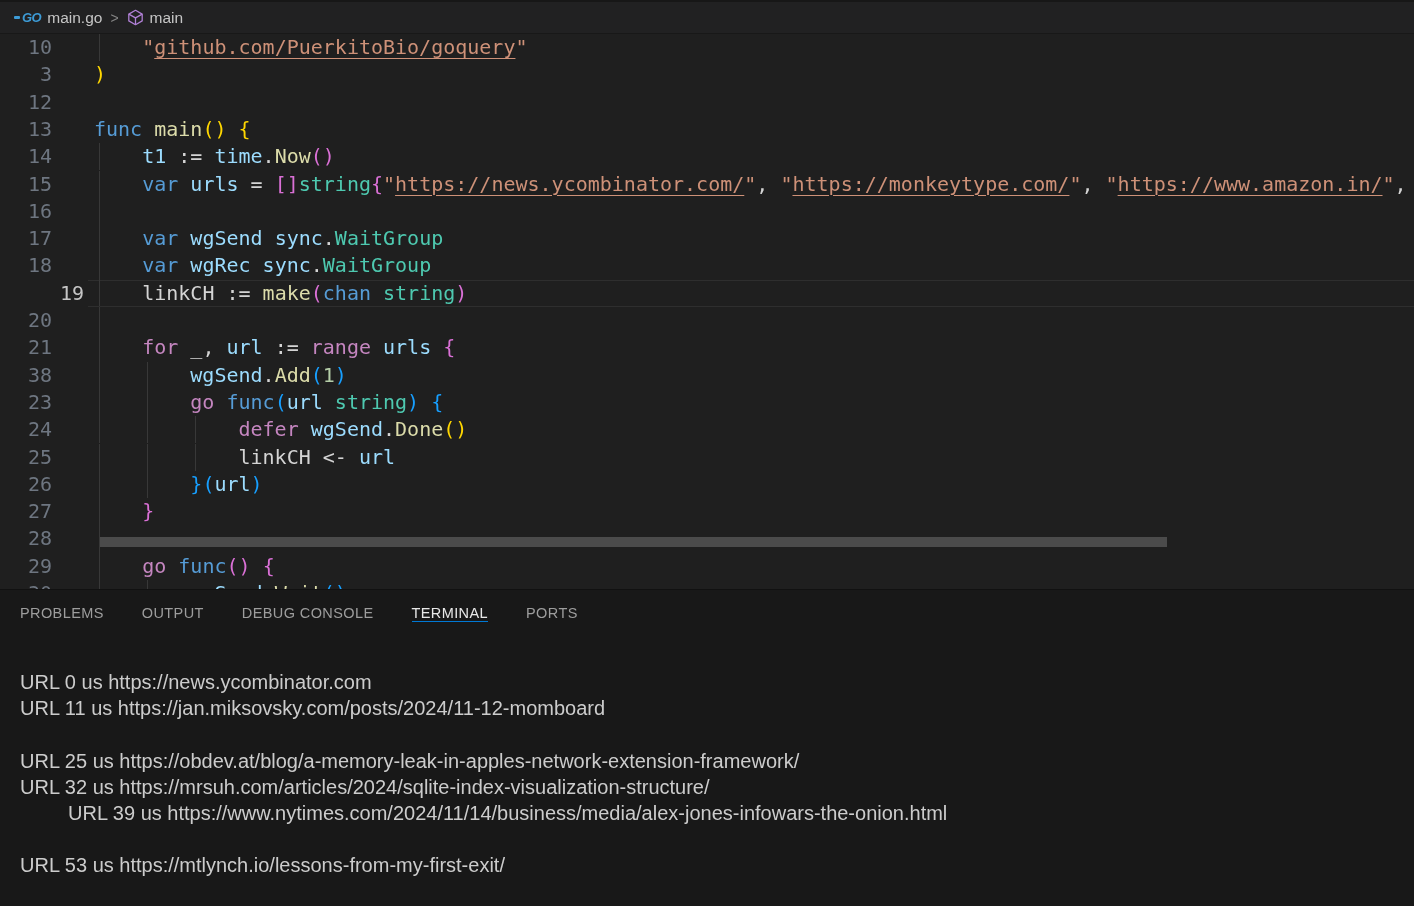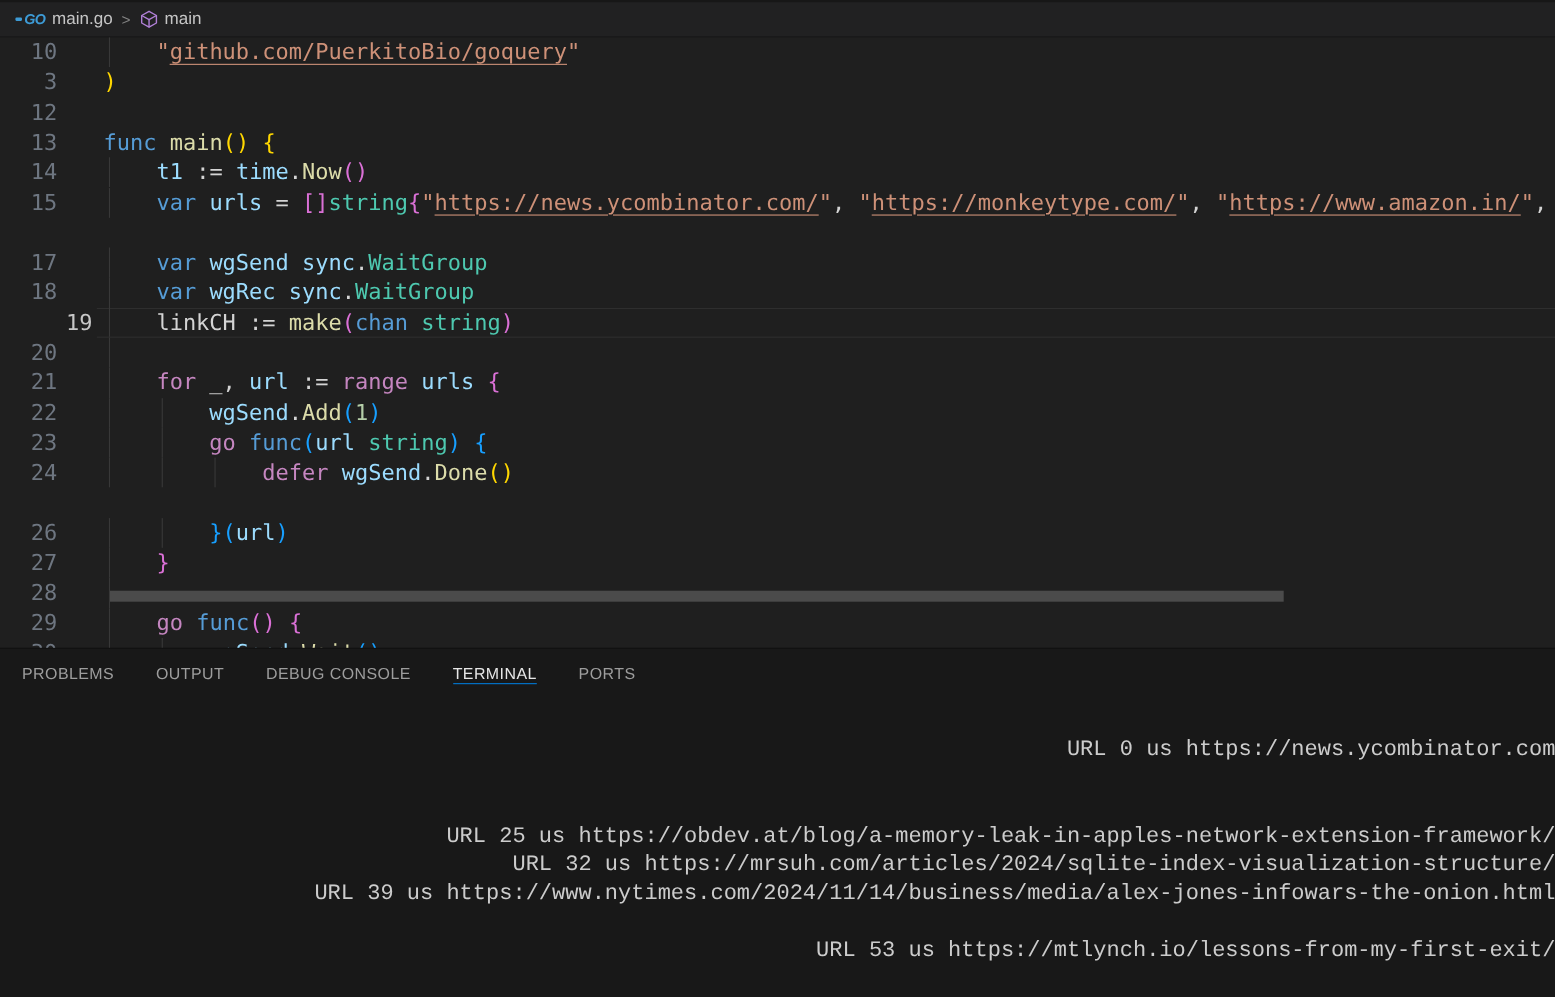--- a/index.html
+++ b/index.html
@@ -58,22 +58,22 @@
   #panel-tabs{
     display:flex;align-items:center;height:46px;padding-left:20px;gap:38px;
   }
   .ptab{
     display:flex;align-items:center;font-size:14.5px;letter-spacing:0.4px;
     color:var(--tabInactive);cursor:pointer;border-bottom:1.5px solid transparent;box-sizing:border-box;
   }
   .ptab.active{color:var(--tabActive);border-bottom-color:var(--tabActiveBorder);}
   #terminal{
     position:absolute;left:0;top:79px;right:0;bottom:0;
-    font-family:Liberation Mono, monospace;
-    font-size:20px;color:var(--terminalText);text-align:right;
+    font-family:Liberation Sans, sans-serif;
+    font-size:20px;color:var(--terminalText);
   }
   .term-line{position:absolute;left:20px;right:0;height:26.2px;line-height:26.2px;white-space:pre;}
 </style>
 </head>
 <body>
 
 <div id="editor">
   <div id="breadcrumb">
     <span class="crumb">
       <span class="go-badge">
@@ -92,45 +92,48 @@
       <span>main</span>
     </span>
   </div>
   <div id="code-lines">
       <div class="code-line" style="top: 0px;"><span class="ln">10</span><span class="ct"><i class="guide" style="left: 5px;"></i><span class="tk-p">    </span><span class="tk-s">"</span><span class="tk-su">github.com/PuerkitoBio/goquery</span><span class="tk-s">"</span></span></div>
       <div class="code-line" style="top: 27.3px;"><span class="ln">3</span><span class="ct"><span class="tk-b0">)</span></span></div>
       <div class="code-line" style="top: 54.6px;"><span class="ln">12</span><span class="ct"></span></div>
       <div class="code-line" style="top: 81.9px;"><span class="ln">13</span><span class="ct"><span class="tk-k">func</span><span class="tk-p"> </span><span class="tk-f">main</span><span class="tk-b0">(</span><span class="tk-b0">)</span><span class="tk-p"> </span><span class="tk-b0">{</span></span></div>
       <div class="code-line" style="top: 109.2px;"><span class="ln">14</span><span class="ct"><i class="guide" style="left: 5px;"></i><span class="tk-p">    </span><span class="tk-v">t1</span><span class="tk-p"> := </span><span class="tk-v">time</span><span class="tk-p">.</span><span class="tk-f">Now</span><span class="tk-b1">(</span><span class="tk-b1">)</span></span></div>
       <div class="code-line" style="top: 136.5px;"><span class="ln">15</span><span class="ct"><i class="guide" style="left: 5px;"></i><span class="tk-p">    </span><span class="tk-k">var</span><span class="tk-p"> </span><span class="tk-v">urls</span><span class="tk-p"> = </span><span class="tk-b1">[]</span><span class="tk-t">string</span><span class="tk-b1">{</span><span class="tk-s">"</span><span class="tk-su">https://news.ycombinator.com/</span><span class="tk-s">"</span><span class="tk-p">, </span><span class="tk-s">"</span><span class="tk-su">https://monkeytype.com/</span><span class="tk-s">"</span><span class="tk-p">, </span><span class="tk-s">"</span><span class="tk-su">https://www.amazon.in/</span><span class="tk-s">"</span><span class="tk-p">,</span></span></div>
+      <div class="code-line" style="top: 163.8px;"><span class="ln">16</span><span class="ct"><i class="guide" style="left: 5px;"></i></span></div>
       <div class="code-line" style="top: 191.1px;"><span class="ln">17</span><span class="ct"><i class="guide" style="left: 5px;"></i><span class="tk-p">    </span><span class="tk-k">var</span><span class="tk-p"> </span><span class="tk-v">wgSend</span><span class="tk-p"> </span><span class="tk-v">sync</span><span class="tk-p">.</span><span class="tk-t">WaitGroup</span></span></div>
       <div class="code-line" style="top: 218.4px;"><span class="ln">18</span><span class="ct"><i class="guide" style="left: 5px;"></i><span class="tk-p">    </span><span class="tk-k">var</span><span class="tk-p"> </span><span class="tk-v">wgRec</span><span class="tk-p"> </span><span class="tk-v">sync</span><span class="tk-p">.</span><span class="tk-t">WaitGroup</span></span></div>
       <div class="code-line cur" style="top: 245.7px;"><span class="ln">19</span><span class="ct"><i class="guide" style="left: 5px;"></i><span class="tk-p">    </span><span class="tk-p">linkCH</span><span class="tk-p"> := </span><span class="tk-f">make</span><span class="tk-b1">(</span><span class="tk-k">chan</span><span class="tk-p"> </span><span class="tk-t">string</span><span class="tk-b1">)</span></span></div>
       <div class="code-line" style="top: 273px;"><span class="ln">20</span><span class="ct"><i class="guide" style="left: 5px;"></i></span></div>
       <div class="code-line" style="top: 300.3px;"><span class="ln">21</span><span class="ct"><i class="guide" style="left: 5px;"></i><span class="tk-p">    </span><span class="tk-c">for</span><span class="tk-p"> _, </span><span class="tk-v">url</span><span class="tk-p"> := </span><span class="tk-c">range</span><span class="tk-p"> </span><span class="tk-v">urls</span><span class="tk-p"> </span><span class="tk-b1">{</span></span></div>
-      <div class="code-line" style="top: 327.6px;"><span class="ln">22</span><span class="ct"><i class="guide" style="left: 5px;"></i><i class="guide" style="left: 53px;"></i><span class="tk-p">        </span><span class="tk-v">wgSend</span><span class="tk-p">.</span><span class="tk-f">Add</span><span class="tk-b2">(</span><span class="tk-n">1</span><span class="tk-b2">)</span></span></div>
+      <div class="code-line" style="top: 327.6px;"><span class="ln">38</span><span class="ct"><i class="guide" style="left: 5px;"></i><i class="guide" style="left: 53px;"></i><span class="tk-p">        </span><span class="tk-v">wgSend</span><span class="tk-p">.</span><span class="tk-f">Add</span><span class="tk-b2">(</span><span class="tk-n">1</span><span class="tk-b2">)</span></span></div>
       <div class="code-line" style="top: 354.9px;"><span class="ln">23</span><span class="ct"><i class="guide" style="left: 5px;"></i><i class="guide" style="left: 53px;"></i><span class="tk-p">        </span><span class="tk-c">go</span><span class="tk-p"> </span><span class="tk-k">func</span><span class="tk-b2">(</span><span class="tk-v">url</span><span class="tk-p"> </span><span class="tk-t">string</span><span class="tk-b2">)</span><span class="tk-p"> </span><span class="tk-b2">{</span></span></div>
       <div class="code-line" style="top: 382.2px;"><span class="ln">24</span><span class="ct"><i class="guide" style="left: 5px;"></i><i class="guide" style="left: 53px;"></i><i class="guide" style="left: 101px;"></i><span class="tk-p">            </span><span class="tk-c">defer</span><span class="tk-p"> </span><span class="tk-v">wgSend</span><span class="tk-p">.</span><span class="tk-f">Done</span><span class="tk-b0">(</span><span class="tk-b0">)</span></span></div>
+      <div class="code-line" style="top: 409.5px;"><span class="ln">25</span><span class="ct"><i class="guide" style="left: 5px;"></i><i class="guide" style="left: 53px;"></i><i class="guide" style="left: 101px;"></i><span class="tk-p">            </span><span class="tk-p">linkCH</span><span class="tk-p"> &lt;- </span><span class="tk-v">url</span></span></div>
       <div class="code-line" style="top: 436.8px;"><span class="ln">26</span><span class="ct"><i class="guide" style="left: 5px;"></i><i class="guide" style="left: 53px;"></i><span class="tk-p">        </span><span class="tk-b2">}</span><span class="tk-b2">(</span><span class="tk-v">url</span><span class="tk-b2">)</span></span></div>
       <div class="code-line" style="top: 464.1px;"><span class="ln">27</span><span class="ct"><i class="guide" style="left: 5px;"></i><span class="tk-p">    </span><span class="tk-b1">}</span></span></div>
       <div class="code-line" style="top: 491.4px;"><span class="ln">28</span><span class="ct"><i class="guide" style="left: 5px;"></i></span></div>
       <div class="code-line" style="top: 518.7px;"><span class="ln">29</span><span class="ct"><i class="guide" style="left: 5px;"></i><span class="tk-p">    </span><span class="tk-c">go</span><span class="tk-p"> </span><span class="tk-k">func</span><span class="tk-b1">(</span><span class="tk-b1">)</span><span class="tk-p"> </span><span class="tk-b1">{</span></span></div>
       <div class="code-line" style="top: 546px;"><span class="ln">30</span><span class="ct"><i class="guide" style="left: 5px;"></i><i class="guide" style="left: 53px;"></i><span class="tk-p">        </span><span class="tk-v">wgSend</span><span class="tk-p">.</span><span class="tk-f">Wait</span><span class="tk-b2">(</span><span class="tk-b2">)</span></span></div>
     </div>
   <div id="hscroll"></div>
 </div>
 
 <div id="panel">
   <div id="panel-tabs">
       <div class="ptab">PROBLEMS</div>
       <div class="ptab">OUTPUT</div>
       <div class="ptab">DEBUG CONSOLE</div>
       <div class="ptab active">TERMINAL</div>
       <div class="ptab">PORTS</div>
     </div>
   <div id="terminal">
       <div class="term-line" style="top: 0px;">URL 0 us https://news.ycombinator.com</div>
+      <div class="term-line" style="top: 26.2px;">URL 11 us https://jan.miksovsky.com/posts/2024/11-12-momboard</div>
       <div class="term-line" style="top: 78.6px;">URL 25 us https://obdev.at/blog/a-memory-leak-in-apples-network-extension-framework/</div>
       <div class="term-line" style="top: 104.8px;">URL 32 us https://mrsuh.com/articles/2024/sqlite-index-visualization-structure/</div>
       <div class="term-line" style="top: 131px; margin-left: 48px;">URL 39 us https://www.nytimes.com/2024/11/14/business/media/alex-jones-infowars-the-onion.html</div>
       <div class="term-line" style="top: 183.4px;">URL 53 us https://mtlynch.io/lessons-from-my-first-exit/</div>
     </div>
 </div>
 
 </body></html>

